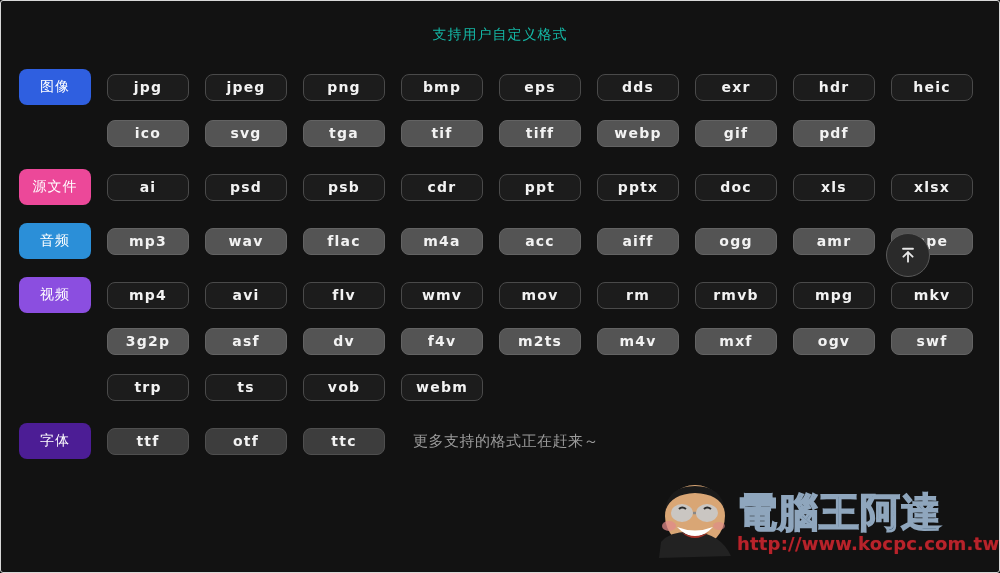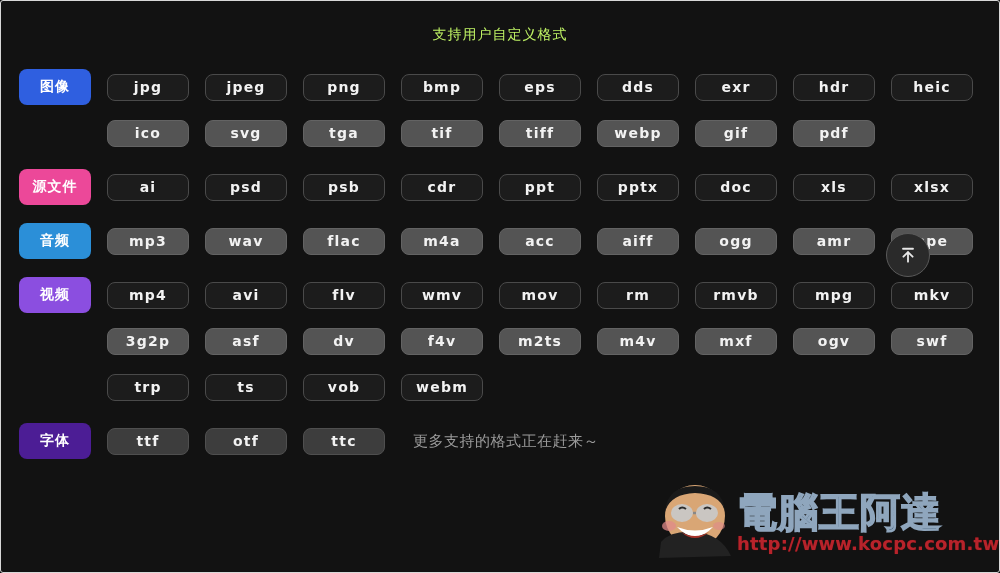--- a/index.html
+++ b/index.html
@@ -23,21 +23,21 @@
   }
 
   
   .header {
     height: 68px;
     display: flex;
     align-items: center;
     justify-content: center;
   }
   .header-title {
-    color: #bef264;
+    color: #14b8a6;
     font-size: 14px;
     letter-spacing: 1px;
     font-family: "DejaVu Sans", "Liberation Sans", sans-serif;
   }
 
   
   .content {
     padding: 0 18px 0 18px;
   }
 
@@ -59,21 +59,21 @@
   .badge {
     flex: 0 0 auto;
     width: 72px;
     height: 36px;
     border-radius: 8px;
     display: flex;
     align-items: center;
     justify-content: center;
     color: #ffffff;
     font-size: 14px;
-    font-weight: 700;
+    font-weight: 400;
     letter-spacing: 1px;
     font-family: "DejaVu Sans", "Liberation Sans", sans-serif;
     cursor: pointer;
     user-select: none;
   }
   .badge-spacer {
     flex: 0 0 auto;
     width: 72px;
     height: 36px;
   }

